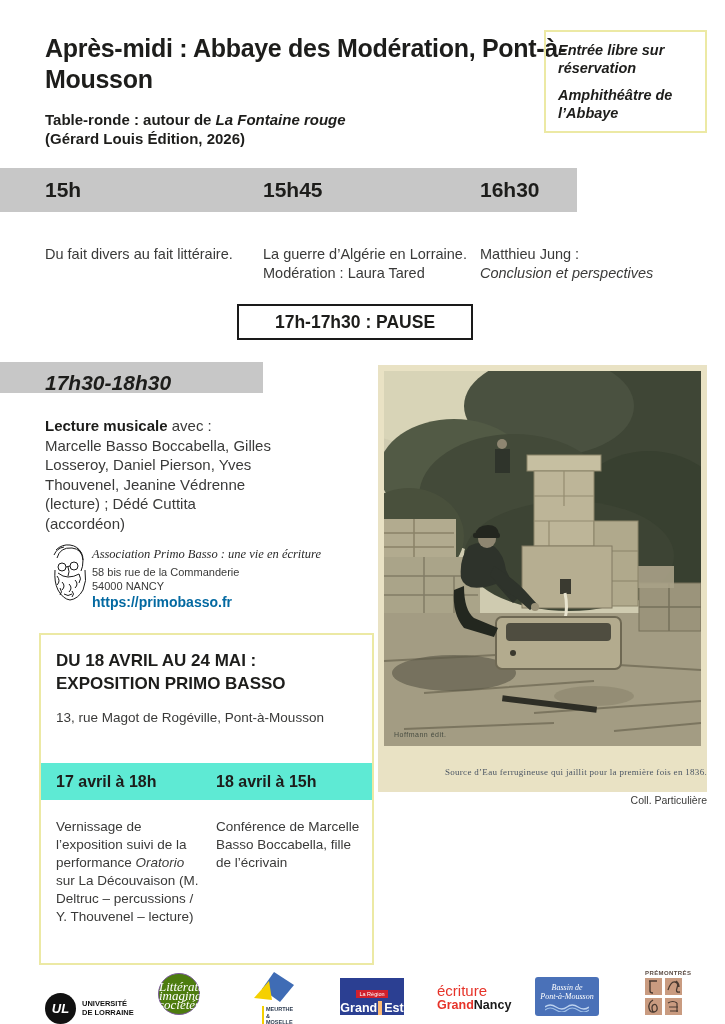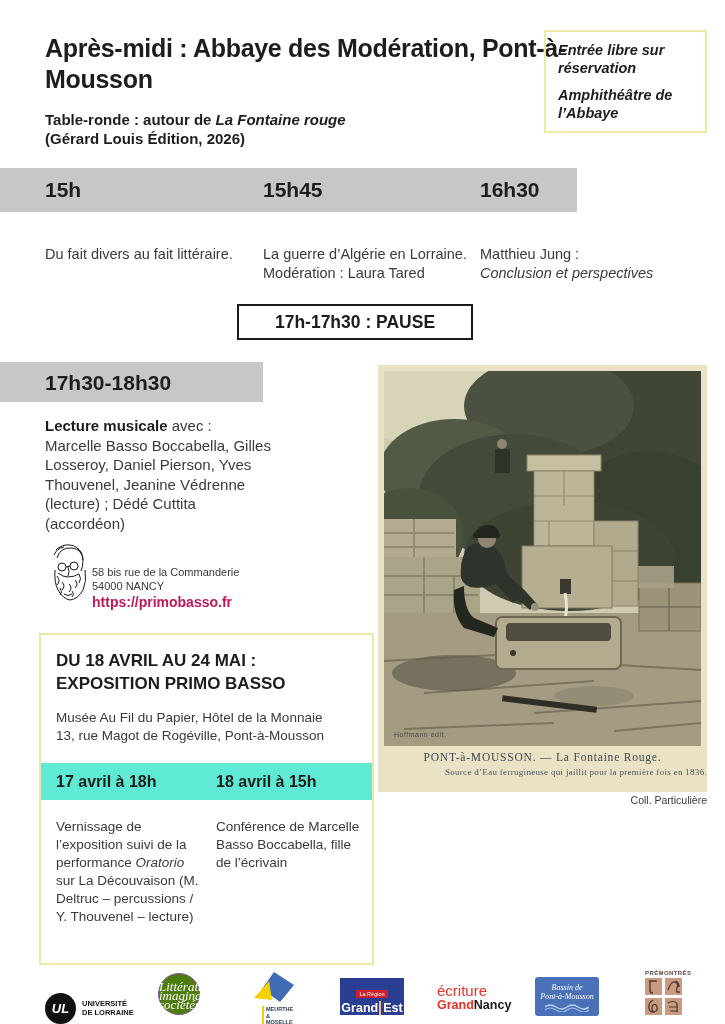--- a/index.html
+++ b/index.html
@@ -15,27 +15,27 @@
   .infobox{left:544px;top:30px;width:163px;box-sizing:border-box;border:2px solid #ece9a4;padding:9px 12px;font-size:14.5px;font-weight:bold;font-style:italic;line-height:18px;color:#1d1d1b;}
   .infobox .p2{margin-top:9px;}
   .subtitle{left:45px;top:110px;width:420px;font-size:15px;font-weight:bold;line-height:19px;}
   
   .timesbar{left:0;top:168px;width:577px;height:44px;background:#c7c7c7;}
   .timesbar span{position:absolute;top:0;line-height:44px;font-size:21px;font-weight:bold;color:#1d1d1b;}
   .t1{left:45px;} .t2{left:263px;} .t3{left:480px;}
   .session{top:245px;font-size:14.5px;line-height:19px;color:#3a3a39;}
   .s1{left:45px;width:218px;} .s2{left:263px;width:218px;} .s3{left:480px;width:230px;}
   .pausebox{left:237px;top:304px;width:236px;height:36px;border:2px solid #1a1a1a;box-sizing:border-box;text-align:center;line-height:32px;font-size:17.5px;font-weight:bold;color:#1d1d1b;}
-  .eveningbar{left:0;top:362px;width:263px;height:40px;background:#c7c7c7;padding-left:45px;box-sizing:border-box;line-height:41px;font-size:21px;font-weight:bold;color:#1d1d1b;}
+  .eveningbar{left:0;top:362px;width:263px;height:31px;background:#c7c7c7;padding-left:45px;box-sizing:border-box;line-height:41px;font-size:21px;font-weight:bold;color:#1d1d1b;font-style:italic;}
   .lecture{left:45px;top:416px;width:228px;font-size:15px;line-height:19.5px;color:#3a3a39;}
   .lecture .b{color:#1d1d1b;}
   
   .assoc-name{left:92px;top:547px;font-family:"Liberation Serif",serif;font-style:italic;font-size:12.5px;color:#2a2a2a;}
   .assoc-addr{left:92px;top:565px;font-size:11px;line-height:14px;color:#3a3a39;}
-  .assoc-url{left:92px;top:594px;font-size:14px;font-weight:bold;color:#be185d;text-decoration:none;}
+  .assoc-url{left:92px;top:594px;font-size:14px;font-weight:bold;color:#0369a1;text-decoration:none;}
   
   .expobox{left:39px;top:633px;width:335px;height:332px;box-sizing:border-box;border:2px solid #ece9a4;}
   .expo-title{position:absolute;left:15px;top:14px;font-size:17px;font-weight:bold;line-height:23px;color:#1d1d1b;}
   .expo-venue{position:absolute;left:15px;top:74px;width:300px;font-size:13.5px;line-height:18px;color:#3a3a39;}
   .expo-bar{position:absolute;left:0;top:128px;width:100%;height:37px;background:#5eead4;}
   .expo-bar span{position:absolute;top:0;line-height:37px;font-size:16px;font-weight:bold;color:#1d1d1b;}
   .e1{left:15px;} .e2{left:175px;}
   .expo-col{position:absolute;top:183px;font-size:13.5px;line-height:18px;color:#3a3a39;}
   .c1{left:15px;width:148px;} .c2{left:175px;width:150px;}
   
@@ -49,21 +49,21 @@
   .logo{position:absolute;top:970px;height:52px;}
   .ul-logo{left:45px;display:flex;align-items:center;}
   .ul-circle{width:31px;height:31px;border-radius:50%;background:#111;color:#fff;text-align:center;line-height:31px;font-weight:bold;font-style:italic;font-size:13px;}
   .ul-text{margin-left:6px;font-size:7.5px;font-weight:bold;line-height:9px;color:#111;}
   .lis-logo{left:158px;top:973px;width:42px;height:42px;border-radius:50%;background:#4d7c0f;border:1px solid #7a5a99;color:#fff;text-align:center;font-family:"Liberation Serif",serif;font-style:italic;font-size:13px;line-height:9px;padding-top:8px;box-sizing:border-box;}
   .mm-logo{left:250px;top:972px;width:46px;text-align:center;}
   .mm-text{font-size:5.5px;font-weight:bold;color:#2c3a4f;line-height:6.5px;text-align:left;margin-left:12px;border-left:2px solid #f5d000;padding-left:2px;}
   .ge-logo{left:340px;top:978px;width:64px;height:37px;background:#2b3f92;text-align:center;box-sizing:border-box;padding-top:4px;}
   .ge-small{display:inline-block;background:#d0202c;color:#fff;font-size:5.5px;padding:1px 3px;}
   .ge-big{color:#fff;font-weight:bold;font-size:12.5px;margin-top:1px;}
-  .ge-big .est{border-left:2px solid #fdba74;padding-left:2px;margin-left:1px;}
+  .ge-big .est{border-left:4px solid #fdba74;padding-left:2px;margin-left:1px;}
   .mn-logo{left:437px;top:983px;text-align:left;}
   .mn-l1{color:#e63329;font-size:15px;line-height:15px;}
   .mn-l2{font-size:12.5px;font-weight:bold;line-height:14px;}
   .mn-l2 .g{color:#e63329;} .mn-l2 .n{color:#1a1a1a;}
   .bpm-logo{left:535px;top:977px;width:64px;height:39px;background:#4a71b8;border-radius:3px;color:#fff;text-align:center;font-family:"Liberation Serif",serif;font-style:italic;font-size:8px;line-height:9px;padding-top:6px;box-sizing:border-box;}
   .bpm-wave{display:block;margin:3px auto 0;}
   .pre-logo{left:645px;top:970px;width:44px;text-align:center;}
   .pre-title{font-size:6px;font-weight:bold;letter-spacing:.4px;color:#5a4a42;margin-bottom:2px;text-align:left;}
   .pre-grid{display:grid;grid-template-columns:17px 17px;grid-gap:3px;}
   .pre-sq{width:17px;height:17px;background:#c99b80;}
@@ -119,33 +119,33 @@
       <circle cx="18" cy="25" r="4"></circle>
         <circle cx="30" cy="24" r="4"></circle>
         <path d="M22,25 l4,-1"></path>
       <path d="M24,25 q2,5 0,9"></path>
       <path d="M11,28 q-1,12 3,20 q5,9 12,10 q8,-1 13,-10 q4,-9 2,-20"></path>
       <path d="M13,34 q4,5 0,9 M18,40 q4,4 0,8 M25,42 q4,4 0,8 M31,38 q4,4 0,8 M35,32 q3,5 0,9 M16,46 q3,4 0,7 M28,49 q3,3 0,6"></path>
       <path d="M14,31 q5,4 10,4 q6,0 11,-3"></path>
       <path d="M20,52 q4,3 8,0"></path>
     </g>
   </svg>
+  <div class="abs assoc-name">Association Primo Basso : une vie en écriture</div>
   <div class="abs assoc-addr">
     <div>58 bis rue de la Commanderie</div>
     <div>54000 NANCY</div>
   </div>
   <a class="abs assoc-url" href="#">https://primobasso.fr</a>
 
   <div class="abs expobox">
     <div class="expo-title">
       <div>DU 18 AVRIL AU 24 MAI :</div>
       <div>EXPOSITION PRIMO BASSO</div>
     </div>
     <div class="expo-venue">
-      <div>Musée Au Fil du Papier, Hôtel de la Monnaie</div>
       <div>13, rue Magot de Rogéville, Pont-à-Mousson</div>
     </div>
     <div class="expo-bar">
       <span class="e1">17 avril à 18h</span>
       <span class="e2">18 avril à 15h</span>
     </div>
     <div class="expo-col c1"><span>Vernissage de l’exposition suivi de la performance </span><span class="i">Oratorio</span><span> sur La Découvaison (M. Deltruc – percussions / Y. Thouvenel – lecture)</span></div>
     <div class="expo-col c2">Conférence de Marcelle Basso Boccabella, fille de l’écrivain</div>
   </div>
 
@@ -189,21 +189,20 @@
         <path d="M80,215 q0,24 10,32 l24,10 -4,9 -30,-9 q-12,-14 -10,-38 z" fill="#23271f"></path>
         <path d="M85,175 q14,-7 26,1 q9,8 11,23 l13,27 -6,6 -17,-19 q-30,10 -35,-6 q-2,-20 8,-32 z" fill="#2e332b"></path>
         <path d="M110,195 q22,14 34,28 l9,10 -7,6 -15,-13 q-16,-10 -25,-22 z" fill="#2e332b"></path>
         <circle cx="151" cy="236" r="4" fill="#9a9278"></circle>
         <circle cx="103" cy="168" r="9" fill="#8e8671"></circle>
         <path d="M91,164 q2,-10 13,-10 q10,0 11,9 l-25,3 z" fill="#23261f"></path>
         <rect x="89" y="162" width="27" height="5" rx="2" fill="#23261f"></rect>
       </svg>
       <div class="publisher">Hoffmann édit.</div>
     </div>
-    <div class="pc-cap1">PONT-à-MOUSSON. — La Fontaine Rouge.</div>
     <div class="pc-cap2">Source d’Eau ferrugineuse qui jaillit pour la première fois en 1836.</div>
   </div>
   <div class="abs credit">Coll. Particulière</div>
 
   <div class="logo ul-logo" style="top:982px;">
     <div class="ul-circle">UL</div>
     <div class="ul-text">
       <div>UNIVERSITÉ</div>
       <div>DE LORRAINE</div>
     </div>

